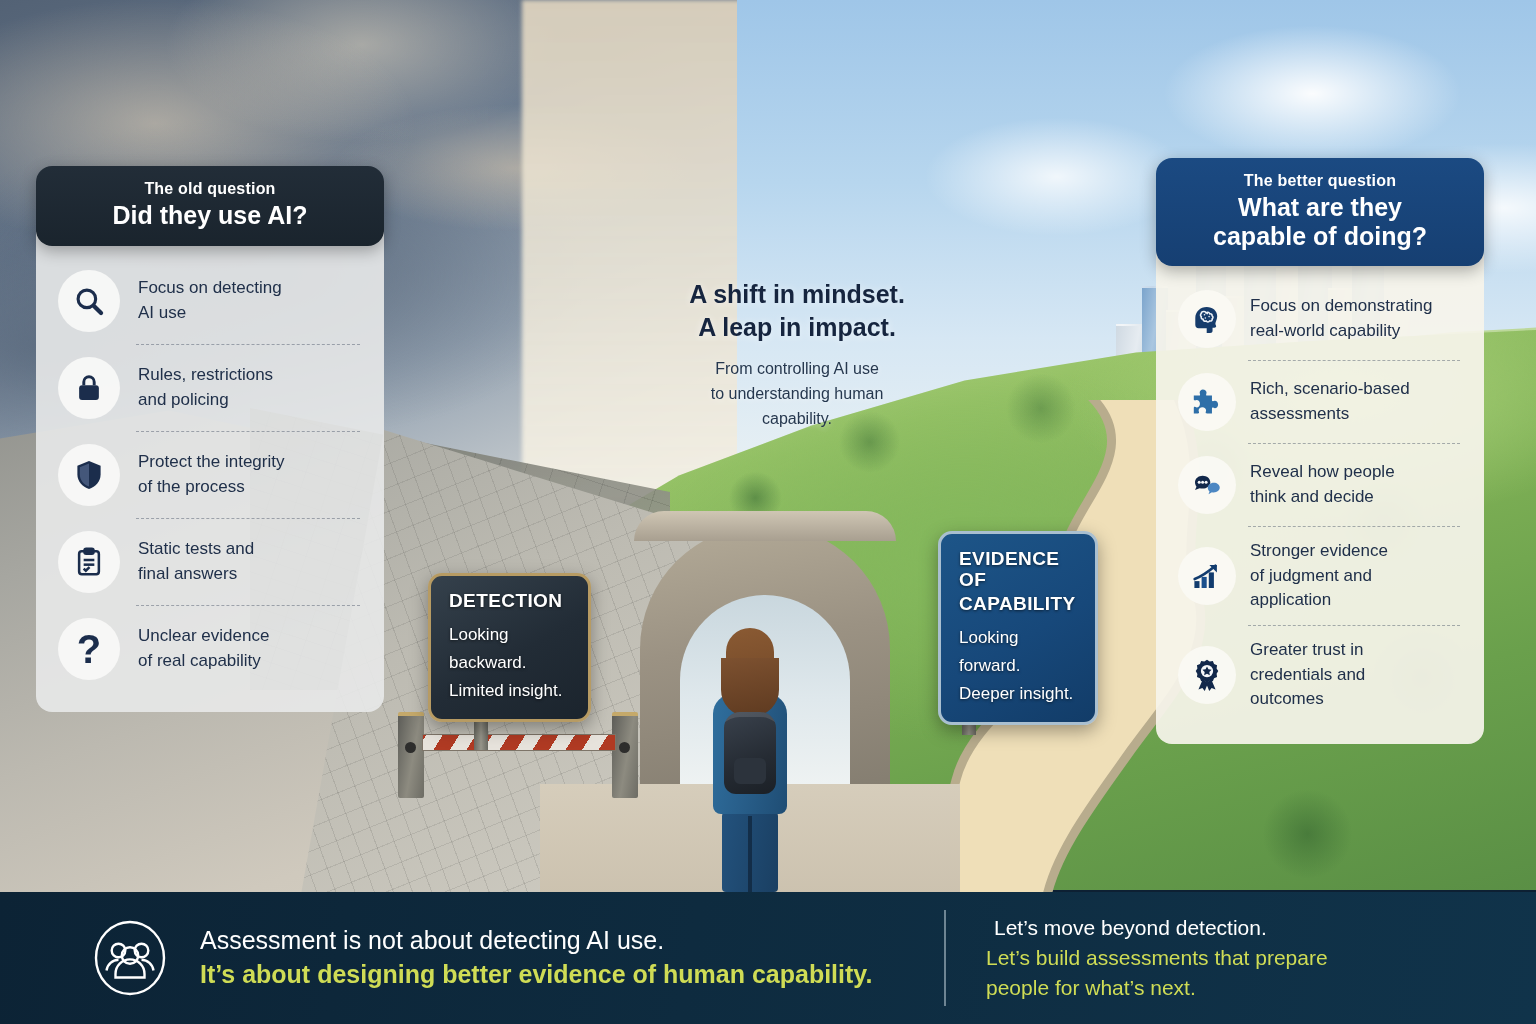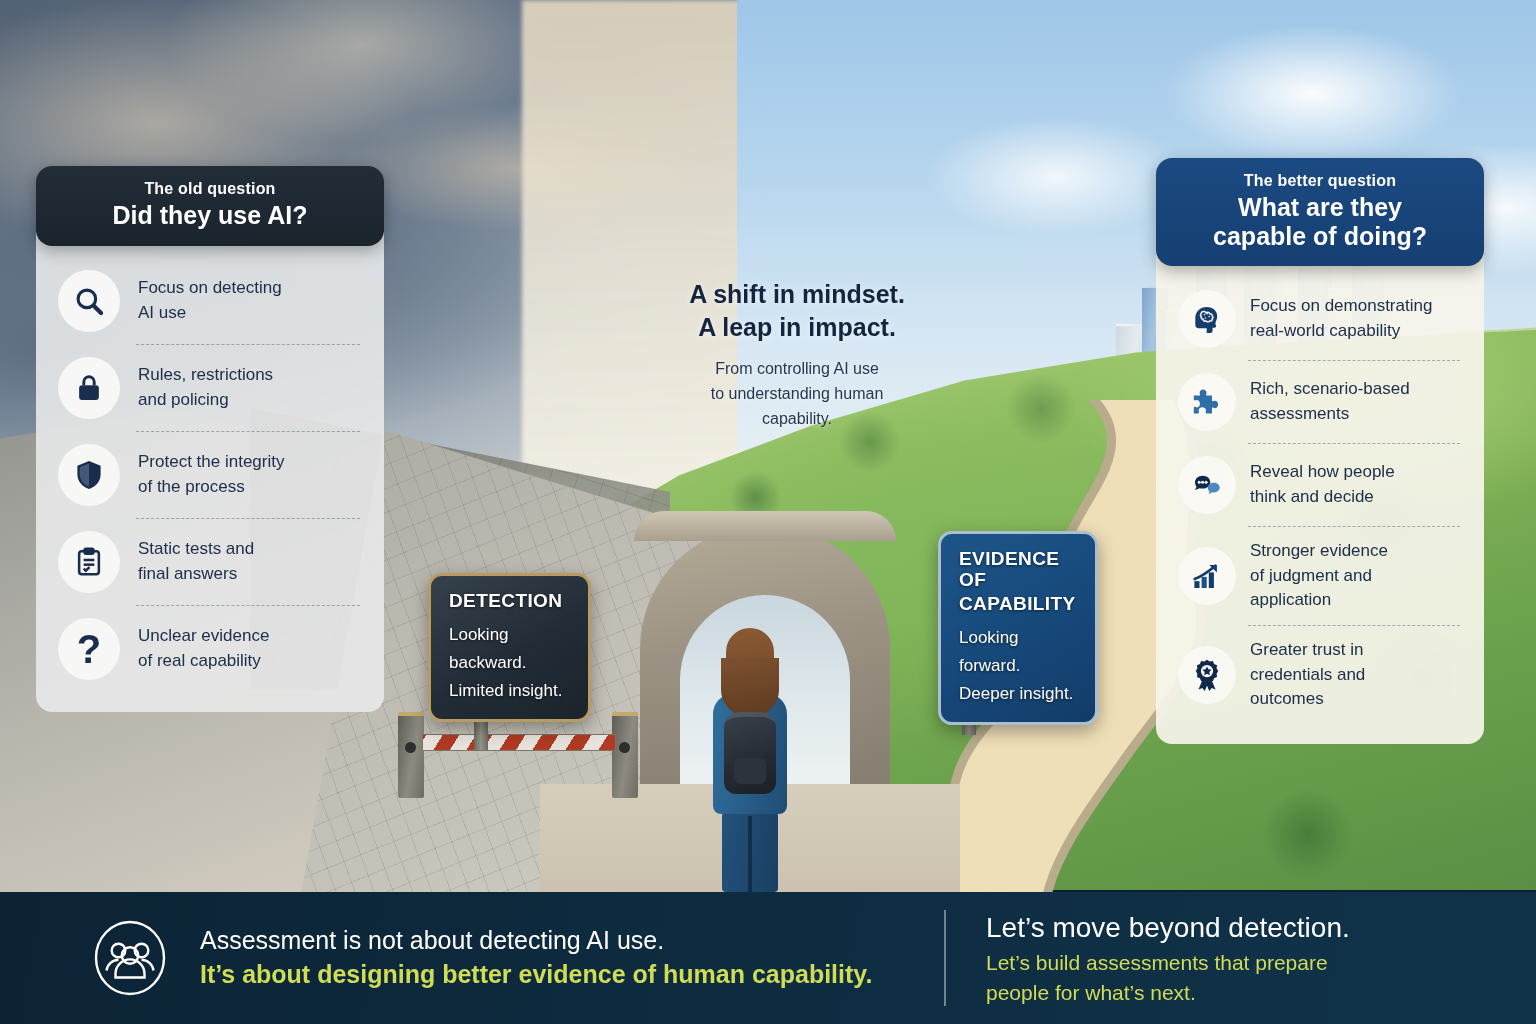--- a/index.html
+++ b/index.html
@@ -296,21 +296,21 @@
   }
   .banner-icon {
     flex: 0 0 84px; width: 84px; height: 84px; margin-left: 58px; margin-right: 28px;
     display:flex; align-items:center; justify-content:center;
   }
   .banner-left { flex: 1 1 auto; }
   .bl1 { font-size: 25px; color:#ffffff; line-height: 1.35; }
   .bl2 { font-size: 25px; font-weight: bold; color:#cfdc55; line-height: 1.35; }
   .banner-sep { width:2px; height: 96px; background: rgba(190,205,215,.55); margin: 0 40px 0 10px; }
   .banner-right { flex: 0 0 520px; }
-  .br1 { font-size: 28px; color:#ffffff; line-height: 1.42; }
+  .br1 { font-size: 21px; color:#ffffff; line-height: 1.42; margin-left: 8px; }
   .br2 { font-size: 21px; font-weight: normal; color:#cfdc55; line-height: 1.42; }
 </style>
 </head>
 <body>
 
 <div id="stage">
 
   <div class="scene">
     <div class="sky-left"></div>
     <div class="sky-mid"></div>

